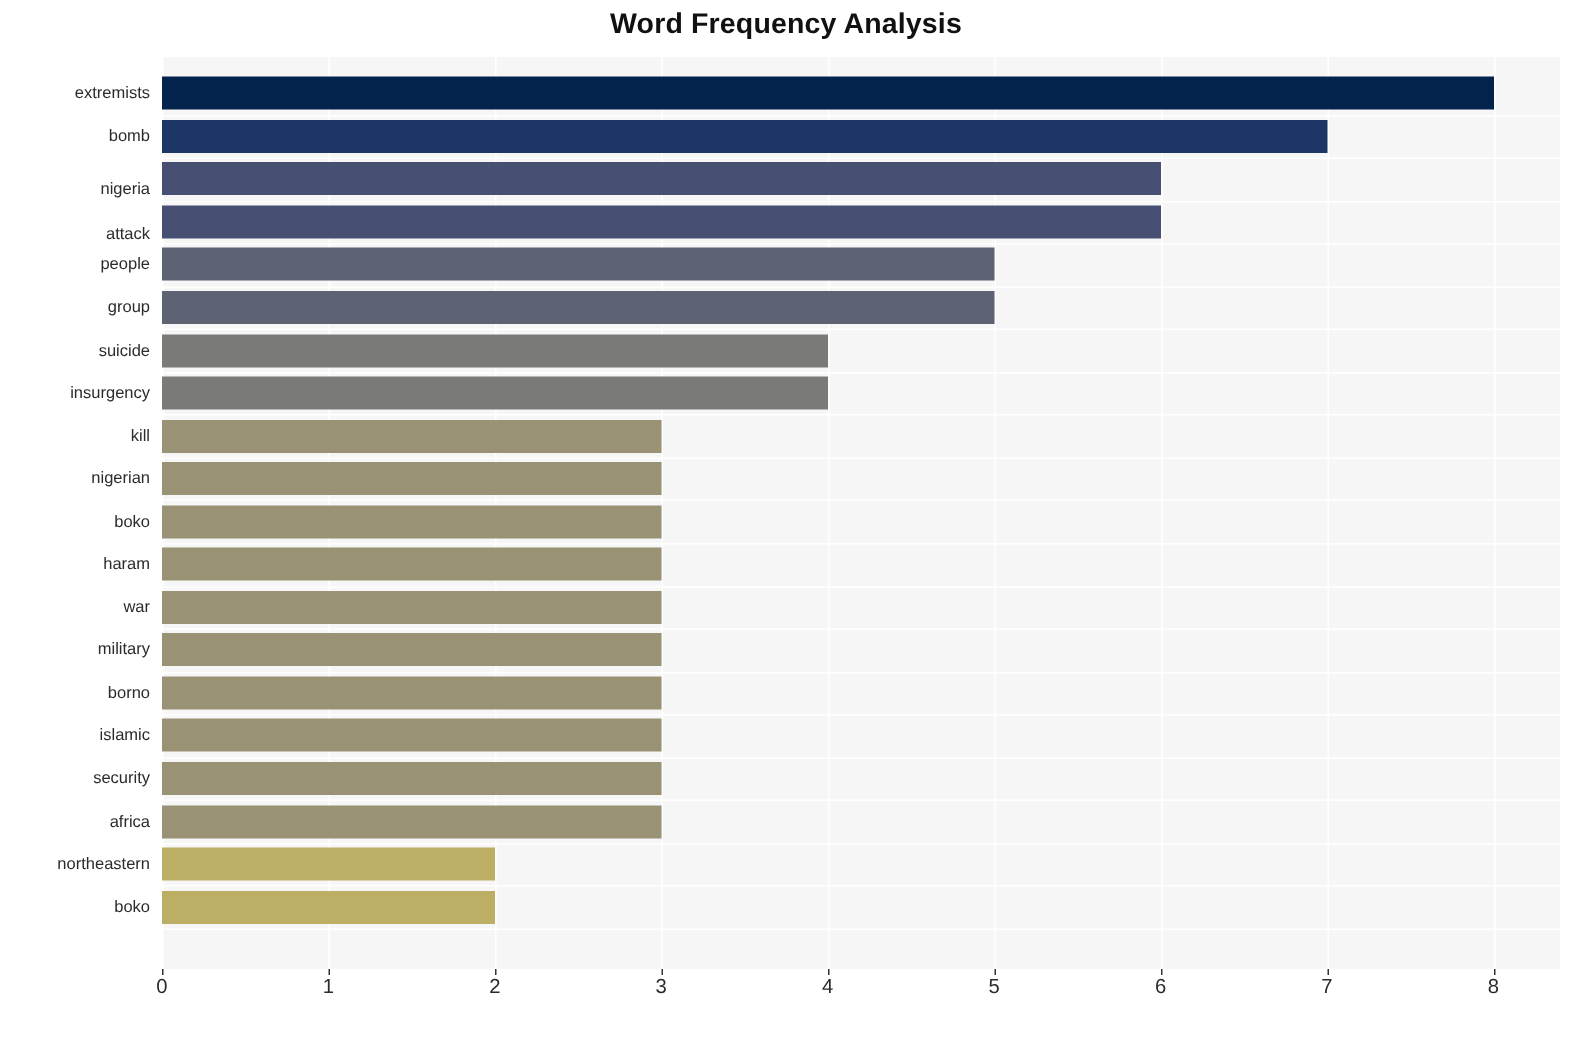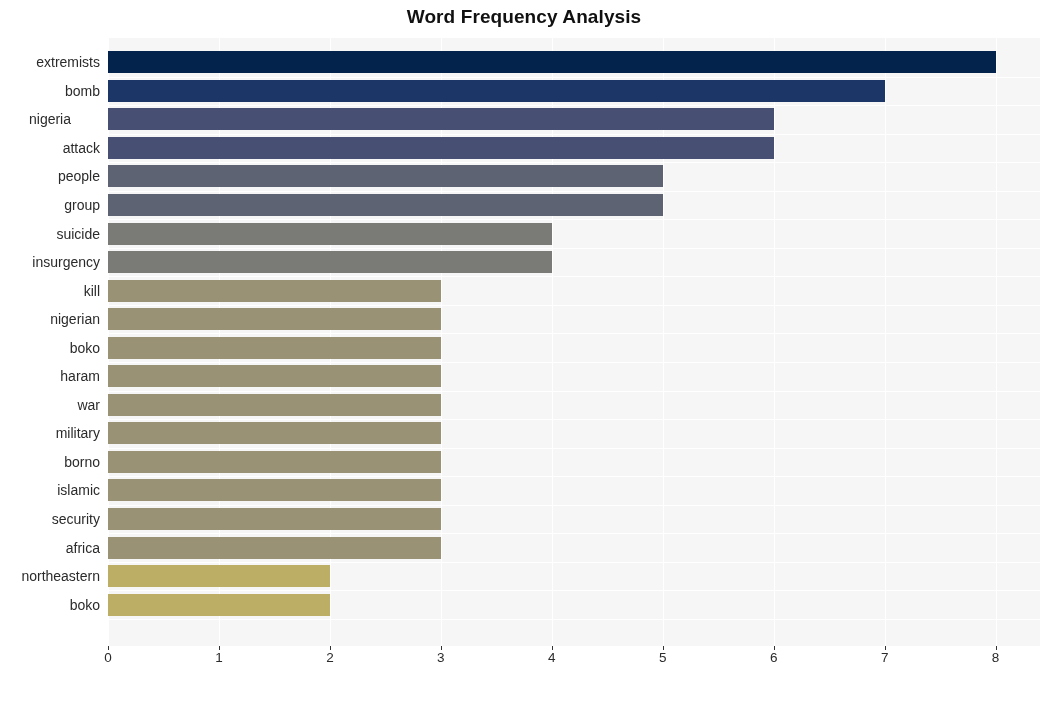--- a/index.html
+++ b/index.html
@@ -64,21 +64,21 @@
     left: 0;
     top: 38px;
     width: 100px;
     height: 608px;
   }
   .ylabel {
     position: absolute;
     right: 0;
     width: 100px;
     text-align: right;
-    font-size: 14px;
+    font-size: 11px;
     color: #2b2b2b;
     line-height: 16px;
     white-space: nowrap;
   }
   #x-ticks {
     position: absolute;
     left: 0;
     top: 650px;
     width: 1048px;
     height: 22px;
@@ -164,22 +164,22 @@
       <div class="bar" title="africa: 3" style="top: 499px; width: 332.857px; background: rgb(154, 146, 116);"></div>
       <div class="hgrid" style="top: 552px;"></div>
       <div class="bar" title="northeastern: 2" style="top: 527px; width: 221.905px; background: rgb(188, 175, 101);"></div>
       <div class="hgrid" style="top: 581px;"></div>
       <div class="bar" title="claim: 2" style="top: 556px; width: 221.905px; background: rgb(188, 175, 101);"></div>
     </div>
 
   <div id="y-labels">
       <div class="ylabel" style="top: 16px;">extremists</div>
       <div class="ylabel" style="top: 45px;">bomb</div>
-      <div class="ylabel" style="top: 73px; text-align: center;">nigeria</div>
-      <div class="ylabel" style="top: 102px; margin-left: 8px;">attack</div>
+      <div class="ylabel" style="top: 80px;">nigeria</div>
+      <div class="ylabel" style="top: 110px; margin-left: 8px;">attack</div>
       <div class="ylabel" style="top: 130px; margin-left: 28px;">people</div>
       <div class="ylabel" style="top: 159px;">group</div>
       <div class="ylabel" style="top: 188px;">suicide</div>
       <div class="ylabel" style="top: 216px;">insurgency</div>
       <div class="ylabel" style="top: 245px;">kill</div>
       <div class="ylabel" style="top: 273px;">nigerian</div>
       <div class="ylabel" style="top: 302px;">boko</div>
       <div class="ylabel" style="top: 330px;">haram</div>
       <div class="ylabel" style="top: 359px;">war</div>
       <div class="ylabel" style="top: 387px;">military</div>

